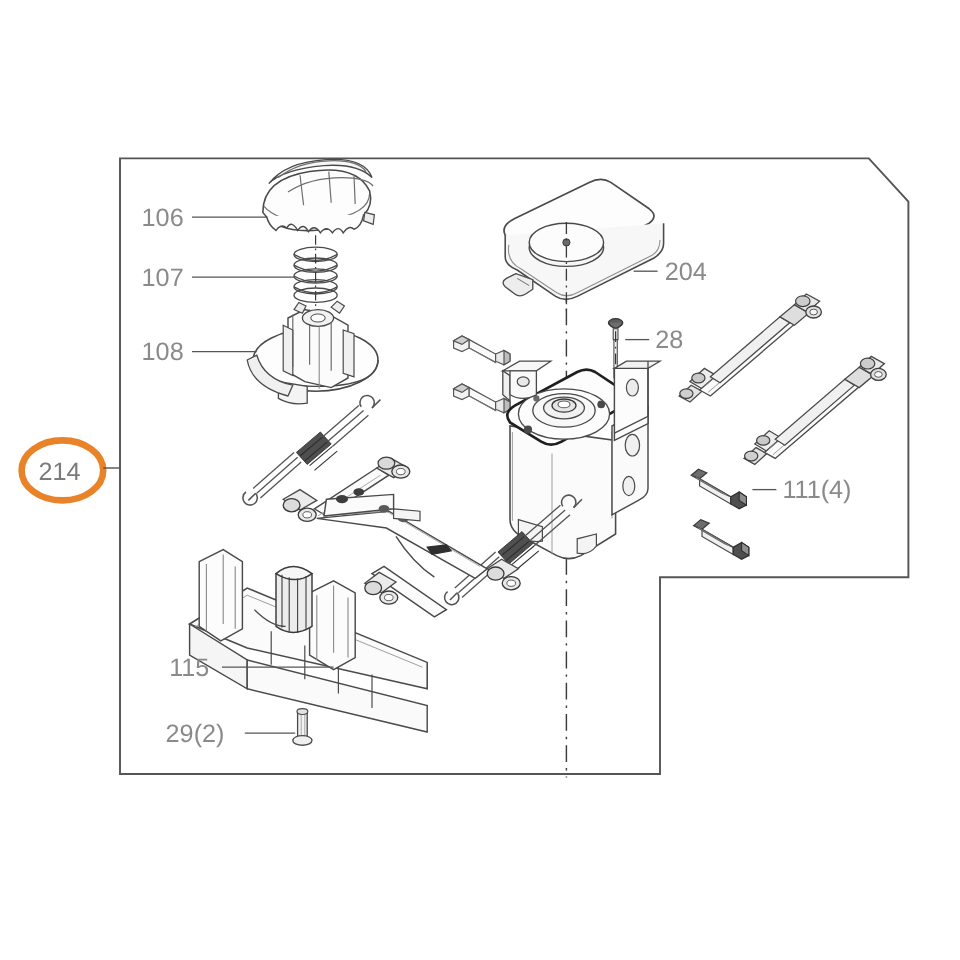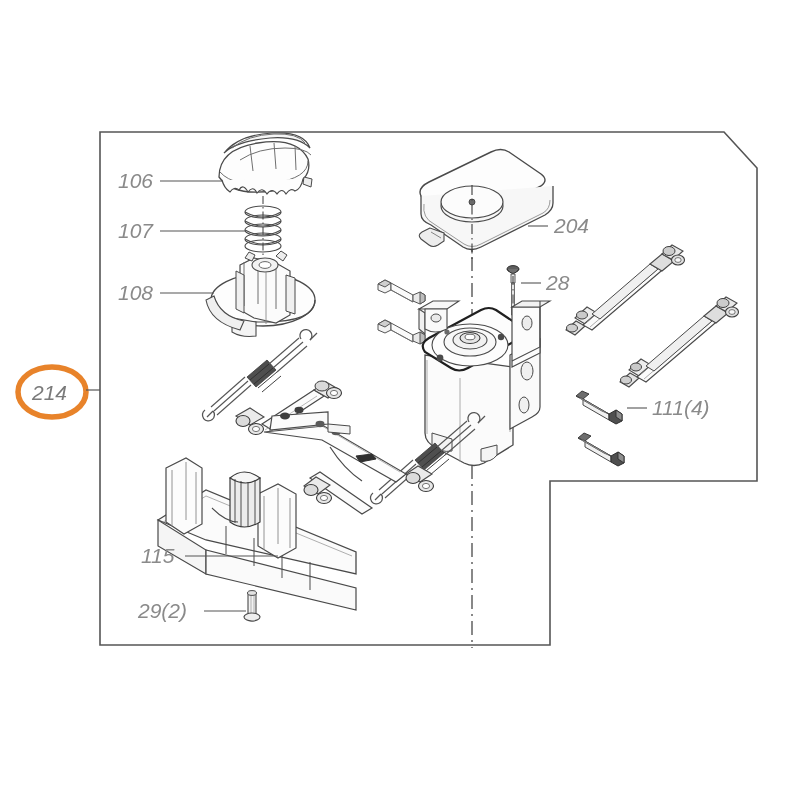--- a/index.html
+++ b/index.html
@@ -1,18 +1,18 @@
 <!DOCTYPE html>
 <html><head>
 <meta charset="utf-8">
 <style>
   html,body{margin:0;padding:0;background:#ffffff;}
   body{width:800px;height:800px;overflow:hidden;
        font-family:"Liberation Sans",sans-serif;}
-  #stage{position:relative;width:680px;height:800px;background:#fff;font-style:italic;}
+  #stage{position:relative;width:680px;height:800px;background:#fff;}
   svg{display:block;}
   .lbl{font-family:"Liberation Sans",sans-serif;font-size:21px;fill:#8a8a8a;}
   .lbl-hi{font-family:"Liberation Sans",sans-serif;font-size:21px;fill:#7a7a7a;}
 </style>
 </head>
 <body>
 
 <div id="stage">
 <svg width="800" height="800" viewBox="0 0 800 800">
 

